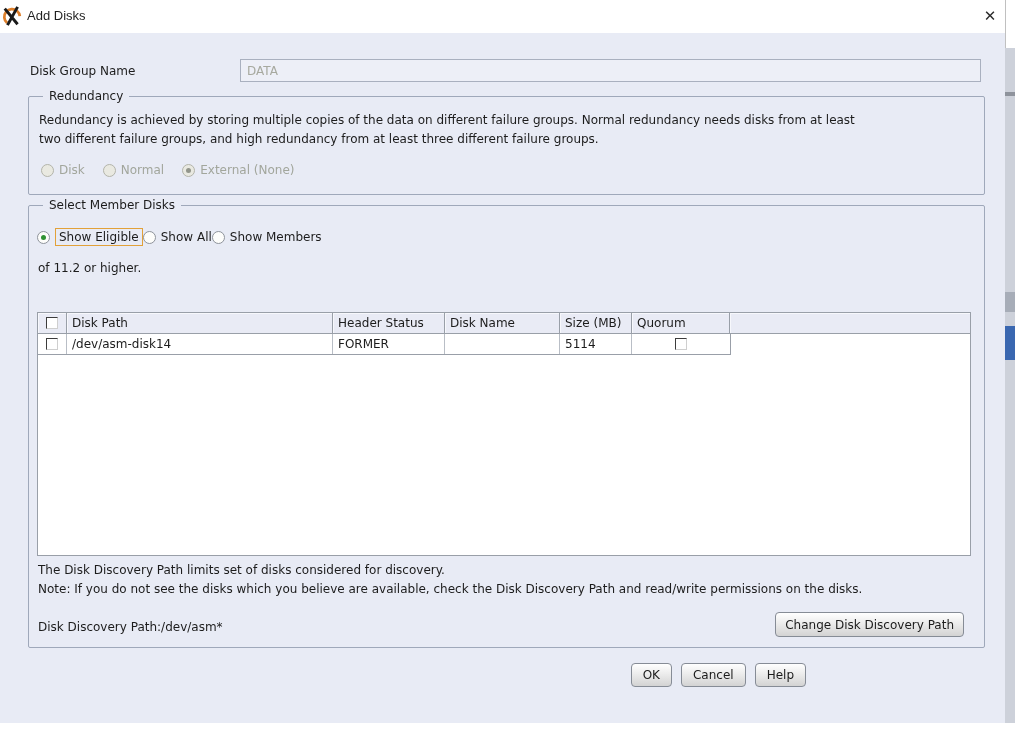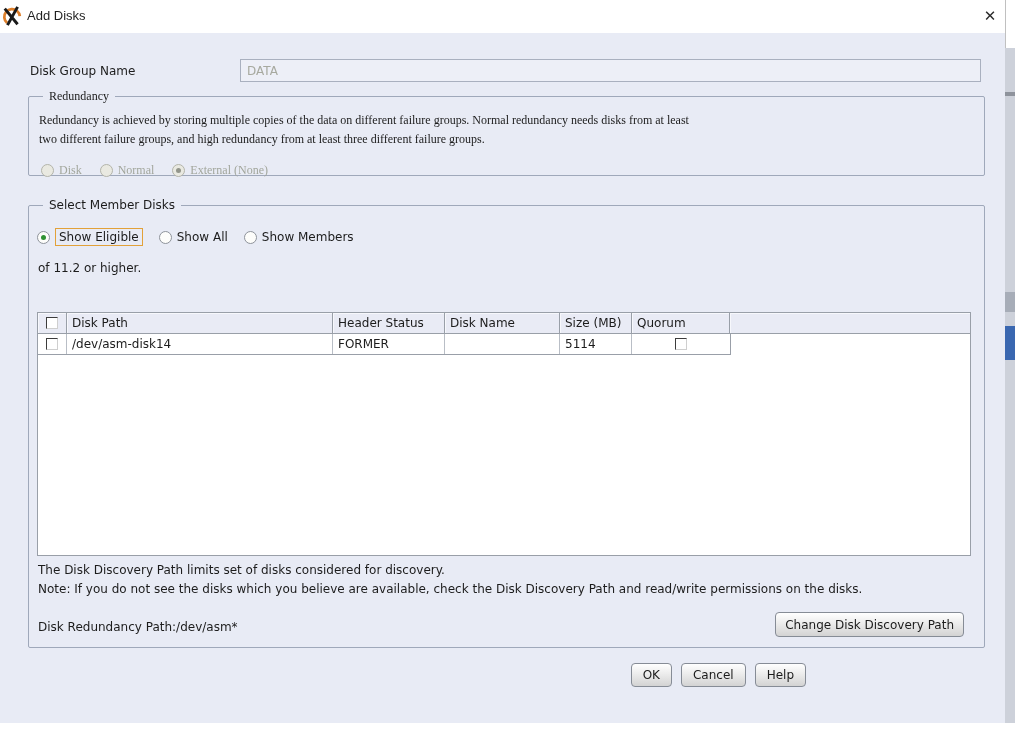--- a/index.html
+++ b/index.html
@@ -28,27 +28,27 @@
   
   .dgn-label { position: absolute; left: 30px; top: 31px; }
   .dgn-field {
     position: absolute; left: 240px; top: 26px; width: 741px; height: 23px;
     background: #edeff7; border: 1px solid #a9b0bf; color: #a7a99f;
     font-family: "DejaVu Sans", sans-serif; font-size: 12px; padding: 0 6px;
   }
   
   .groupbox { position: absolute; border: 1px solid #9fa8ba; border-radius: 2px; }
   .gb-title { position: absolute; top: -8px; left: 14px; background: #e8ebf5; padding: 0 6px; color: #1c1c1c; }
-  .gb-redundancy { left: 28px; top: 63px; width: 957px; height: 80px; font-family: Liberation Serif, serif; }
+  .gb-redundancy { left: 28px; top: 63px; width: 957px; height: 99px; }
   .gb-smd { left: 28px; top: 172px; width: 957px; height: 443px; }
   .gb-desc { position: absolute; left: 10px; top: 14px; line-height: 19px; color: #1c1c1c; }
   
   .radio-row { position: absolute; display: flex; align-items: center; gap: 18px; }
   .rr-redundancy { left: 12px; top: 66px; }
-  .rr-filters { left: 8px; top: 22px; gap: 16px; }
+  .rr-filters { left: 8px; top: 22px; gap: 0; }
   .radio-item { display: flex; align-items: center; gap: 5px; }
   .rb { width: 13px; height: 13px; border-radius: 50%; border: 1px solid #8e939b;
         background: #fdfdfb; position: relative; flex: 0 0 auto; }
   .rb.disabled { background: #e9e9e1; border-color: #b3b4aa; }
   .rb.sel-gray::after { content: ""; position: absolute; left: 3px; top: 3px; width: 5px; height: 5px;
         border-radius: 50%; background: #92958b; }
   .rb.sel-green::after { content: ""; position: absolute; left: 3px; top: 3px; width: 5px; height: 5px;
         border-radius: 50%; background: #2f9232; }
   .rb-label { white-space: nowrap; }
   .radio-item.disabled .rb-label { color: #a2a69c; }
@@ -178,21 +178,21 @@
             </div>
           </div>
         </div>
       </div>
 
       <div class="note-text">
         <div>The Disk Discovery Path limits set of disks considered for discovery.</div>
         <div>Note: If you do not see the disks which you believe are available, check the Disk Discovery Path and read/write permissions on the disks.</div>
       </div>
 
-      <span class="discovery-label">Disk Redundancy Path:/dev/asm*</span>
+      <span class="discovery-label">Disk Discovery Path:/dev/asm*</span>
       <button class="btn change-btn">Change Disk Discovery Path</button>
     </div>
 
     <div class="footer">
       <button class="btn">OK</button>
       <button class="btn">Cancel</button>
       <button class="btn">Help</button>
     </div>
   </div>
 

